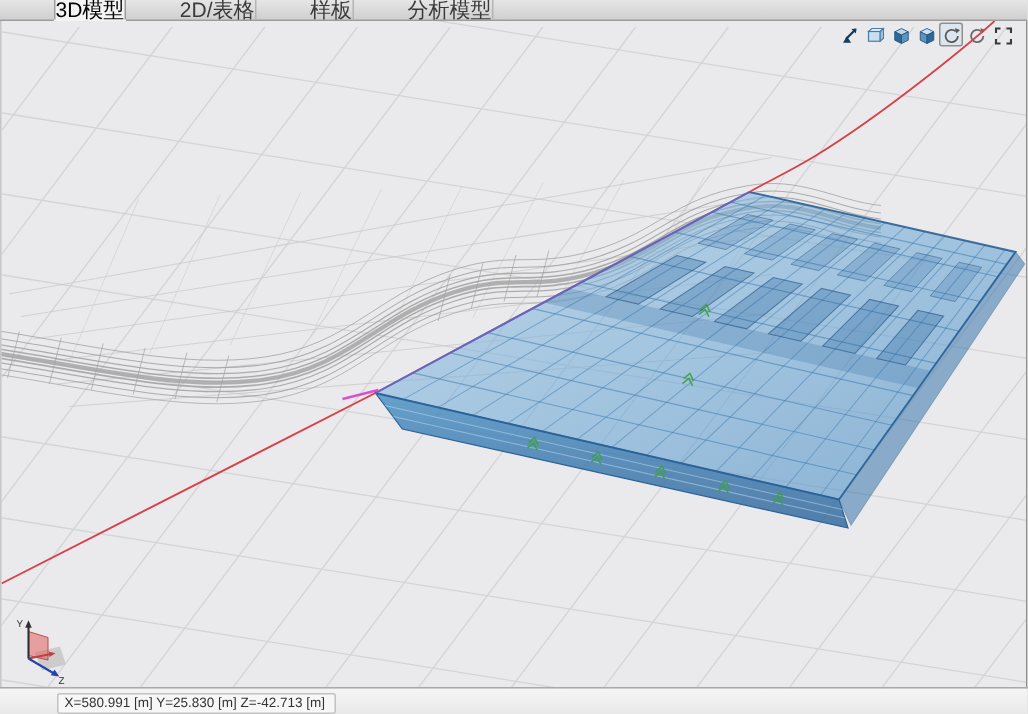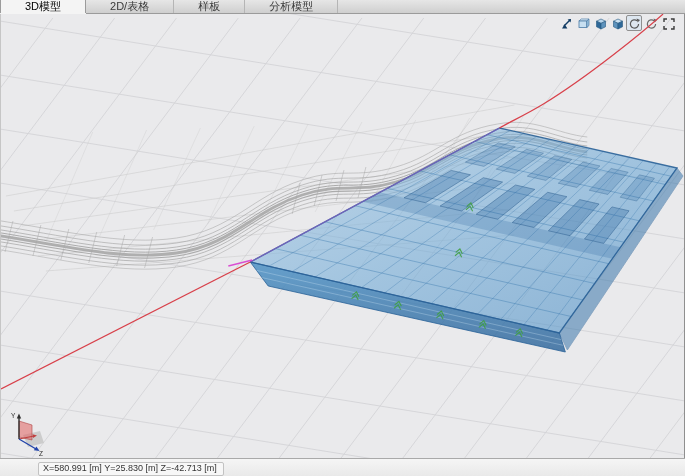--- a/index.html
+++ b/index.html
@@ -9,22 +9,22 @@
     -webkit-font-smoothing:antialiased;
   }
   
   .tabbar{
     position:absolute;top:0;left:0;right:0;height:13px;
     background:linear-gradient(#e6e6e6,#cfcfcf);
     border-bottom:1px solid #9b9b9b;
     display:flex;align-items:stretch;z-index:4;
   }
   .tab{
-    font-size:11px;line-height:13px;padding:0 24px;color:#3a3a3a;
-    border-right:1px solid #b5b5b5;cursor:default;white-space:nowrap;
+    font-size:14px;line-height:13px;padding:0 0;color:#3a3a3a;
+    border-right:1px solid #b5b5b5;cursor:default;white-space:nowrap;margin-left:36px;
   }
   .tab.active{
     background:#f4f4f4;color:#000;
     border-left:1px solid #9b9b9b;border-right:1px solid #9b9b9b;
     box-shadow:0 1px 0 #f4f4f4;
   }
   
   .viewport{
     position:absolute;top:14px;left:0;right:0;bottom:17px;
     background:var(--bg,#eaeaec);

